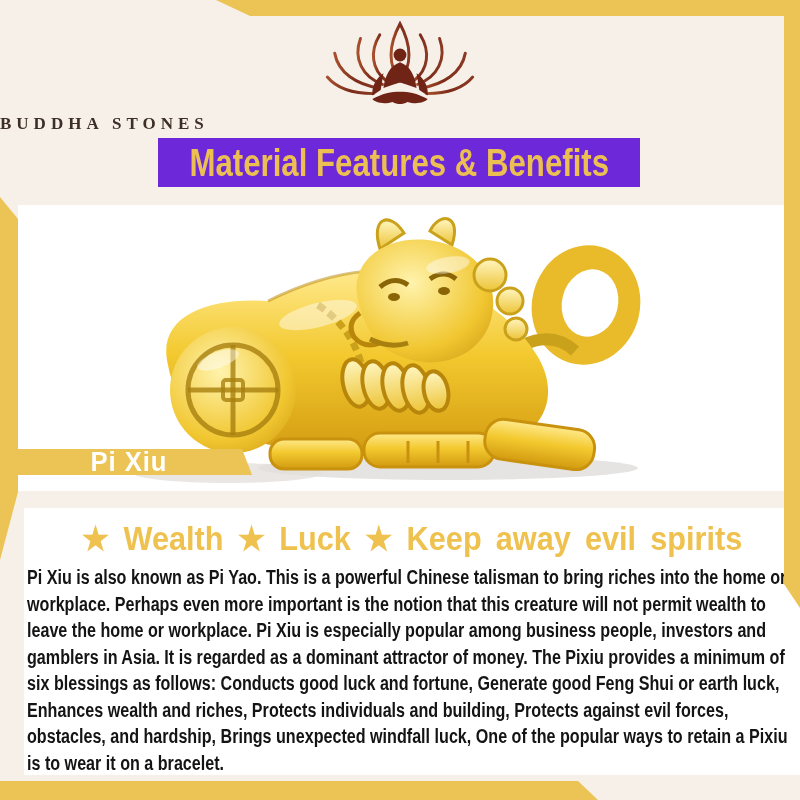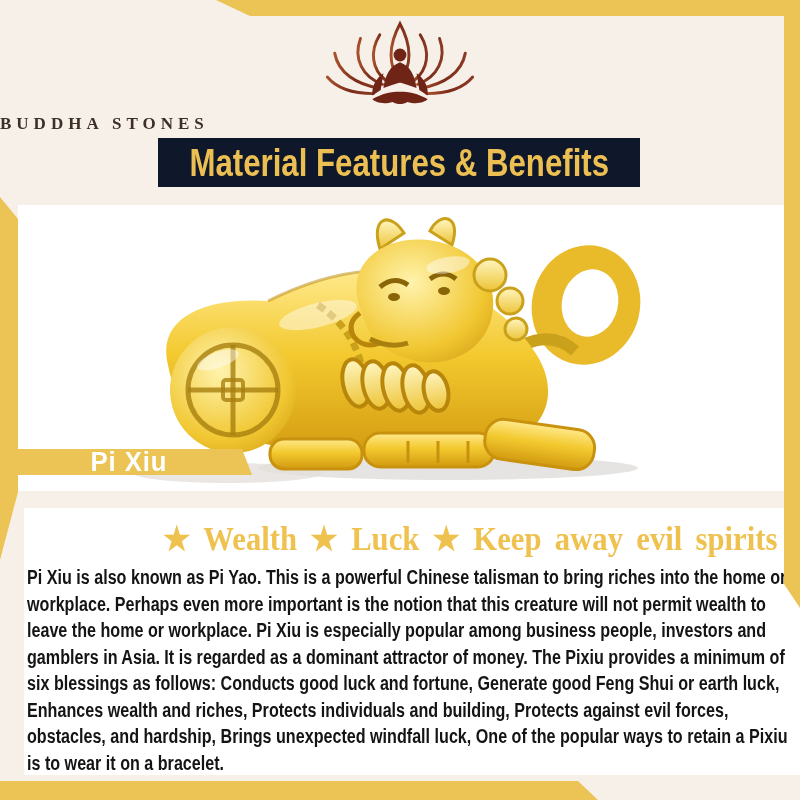--- a/index.html
+++ b/index.html
@@ -17,34 +17,34 @@
     clip-path:polygon(0 0,16px 0,16px 592px,0 568px);}
   .ribbon-left{left:0;top:197px;width:18px;height:363px;z-index:6;
     clip-path:polygon(0 0,18px 22px,18px 295px,0 363px);}
   .ribbon-bottom{left:0;top:781px;width:598px;height:19px;
     clip-path:polygon(0 0,578px 0,598px 19px,0 19px);}
   
   .logo-wrap{left:0;top:20px;width:800px;text-align:center;}
   .brand-name{left:0;top:114px;width:800px;text-align:left;
     font-family:"Liberation Serif","DejaVu Serif",serif;
     font-size:17px;letter-spacing:5px;color:#3d2f27;font-weight:600;}
-  .title-band{left:158px;top:138px;width:482px;height:49px;background:#0f172a;
+  .title-band{left:158px;top:138px;width:482px;height:49px;background:#6d28d9;
     display:flex;align-items:center;justify-content:center;z-index:2;}
   .title-text{display:inline-block;transform:scaleX(0.8);transform-origin:center;
     font-size:39px;font-weight:bold;color:#ecbf52;letter-spacing:0px;white-space:nowrap;}
   
   .product-panel{left:18px;top:205px;width:766px;height:286px;background:#ffffff;z-index:1;}
   .pixiu-banner{left:18px;top:449px;width:240px;height:26px;background:#ecc355;z-index:4;
     clip-path:polygon(0 0,224px 0,240px 41px,0 41px);
     display:flex;align-items:center;justify-content:center;}
   .pixiu-banner span{display:inline-block;transform:scaleX(0.95);
     font-size:27px;font-weight:bold;color:#ffffff;letter-spacing:1px;padding-right:18px;}
   
   .benefits-panel{left:24px;top:508px;width:776px;height:267px;background:#ffffff;z-index:2;}
-  .star-headline{margin-top:11px;text-align:right;white-space:nowrap;font-family:Liberation Serif, serif;}
+  .star-headline{margin-top:11px;text-align:center;white-space:nowrap;}
   .star-headline span{display:inline-block;transform:scaleX(0.93);transform-origin:center;
     font-size:33px;font-weight:bold;color:#efc14f;word-spacing:6px;letter-spacing:0;}
   .description{margin:6px 0 0 3px;width:945px;transform:scaleX(0.806);transform-origin:left top;
     font-size:20px;font-weight:bold;color:#141414;line-height:26.5px;letter-spacing:0;}
 </style>
 </head>
 <body>
 
 <div>
 

